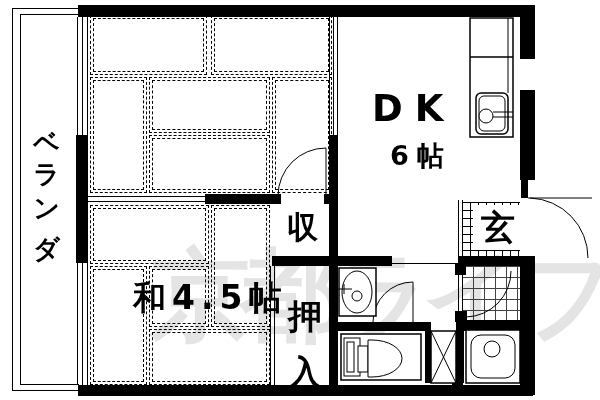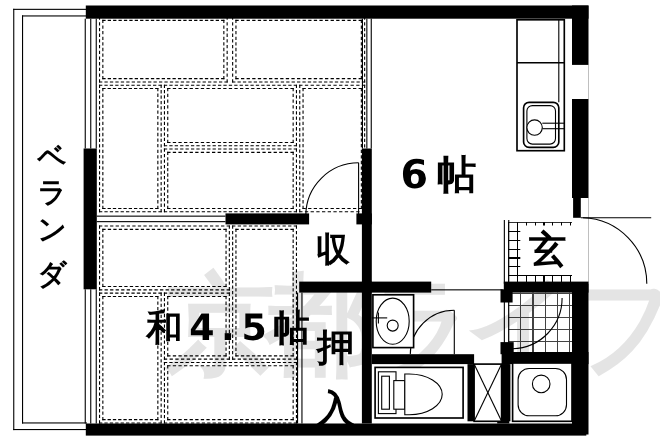--- a/index.html
+++ b/index.html
@@ -145,20 +145,21 @@
       <line x1="456" y1="331" x2="431" y2="383" stroke-width="1"></line>
     </g>
 
     <g stroke="#000" fill="#fff" stroke-width="1.5">
       <rect x="466" y="330" width="54" height="53"></rect>
       <rect x="471" y="335" width="44" height="43" rx="10" stroke-width="1"></rect>
       <circle cx="492" cy="349" r="8" stroke-width="1"></circle>
     </g>
   </svg>
 
-  <div class="label" style="left:364px;top:142px;font-size:36px;letter-spacing:8px;">6帖</div>
+  <div class="label" style="left:372px;top:90px;font-size:37px;letter-spacing:12px;">DK</div>
+  <div class="label" style="left:390px;top:142px;font-size:27px;letter-spacing:8px;">6帖</div>
   <div class="label" style="left:92px;top:281px;font-size:33px;letter-spacing:6px;margin-left:41px;">和4.5帖</div>
   <div class="label" style="left:287px;top:212px;font-size:31px;">収</div>
   <div class="label" style="left:288px;top:288px;font-size:34px;width:36px;white-space:normal;word-break:break-all;line-height:1.65;">押入</div>
   <div class="label" style="left:481px;top:210px;font-size:34px;">玄</div>
   <div class="label" style="left:34px;top:112px;font-size:26px;height:145px;writing-mode:vertical-rl;letter-spacing:5px;">ベランダ</div>
 
 </div>
 
 </body></html>

